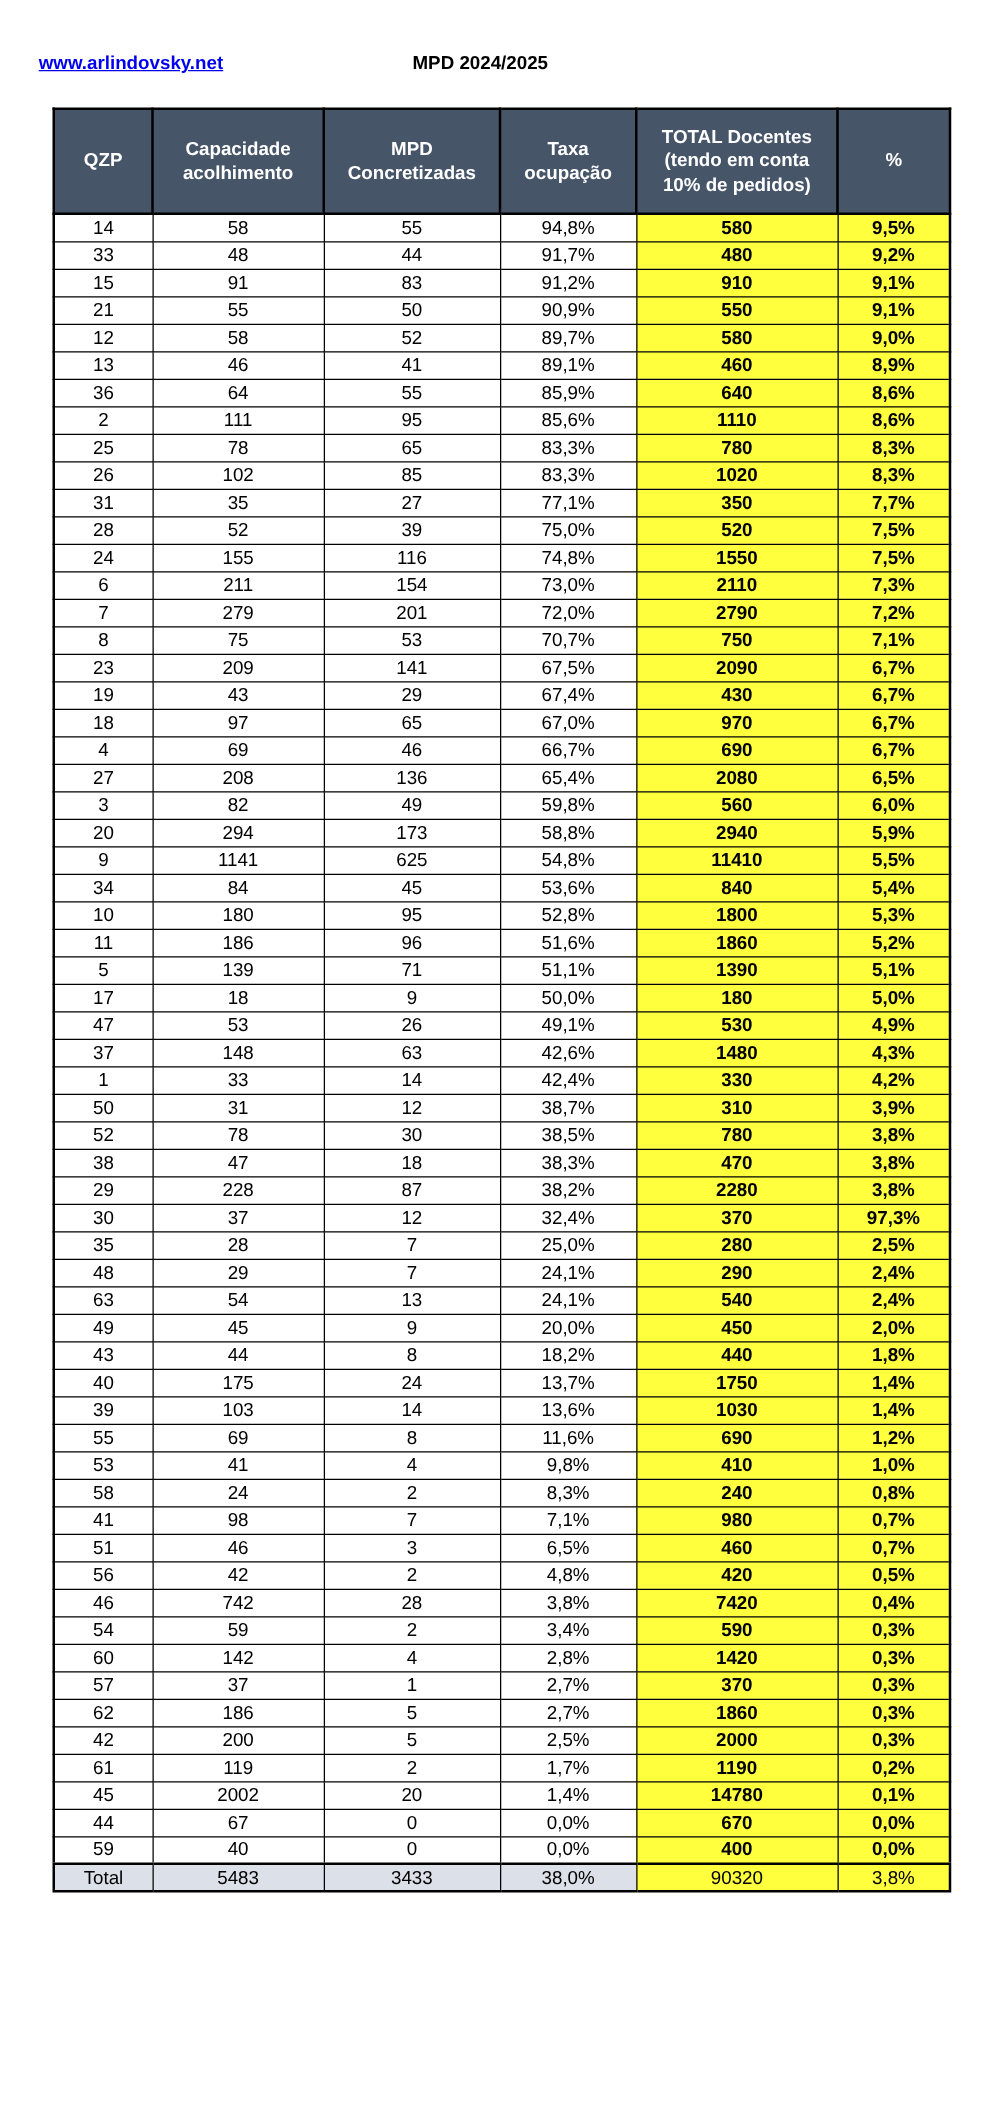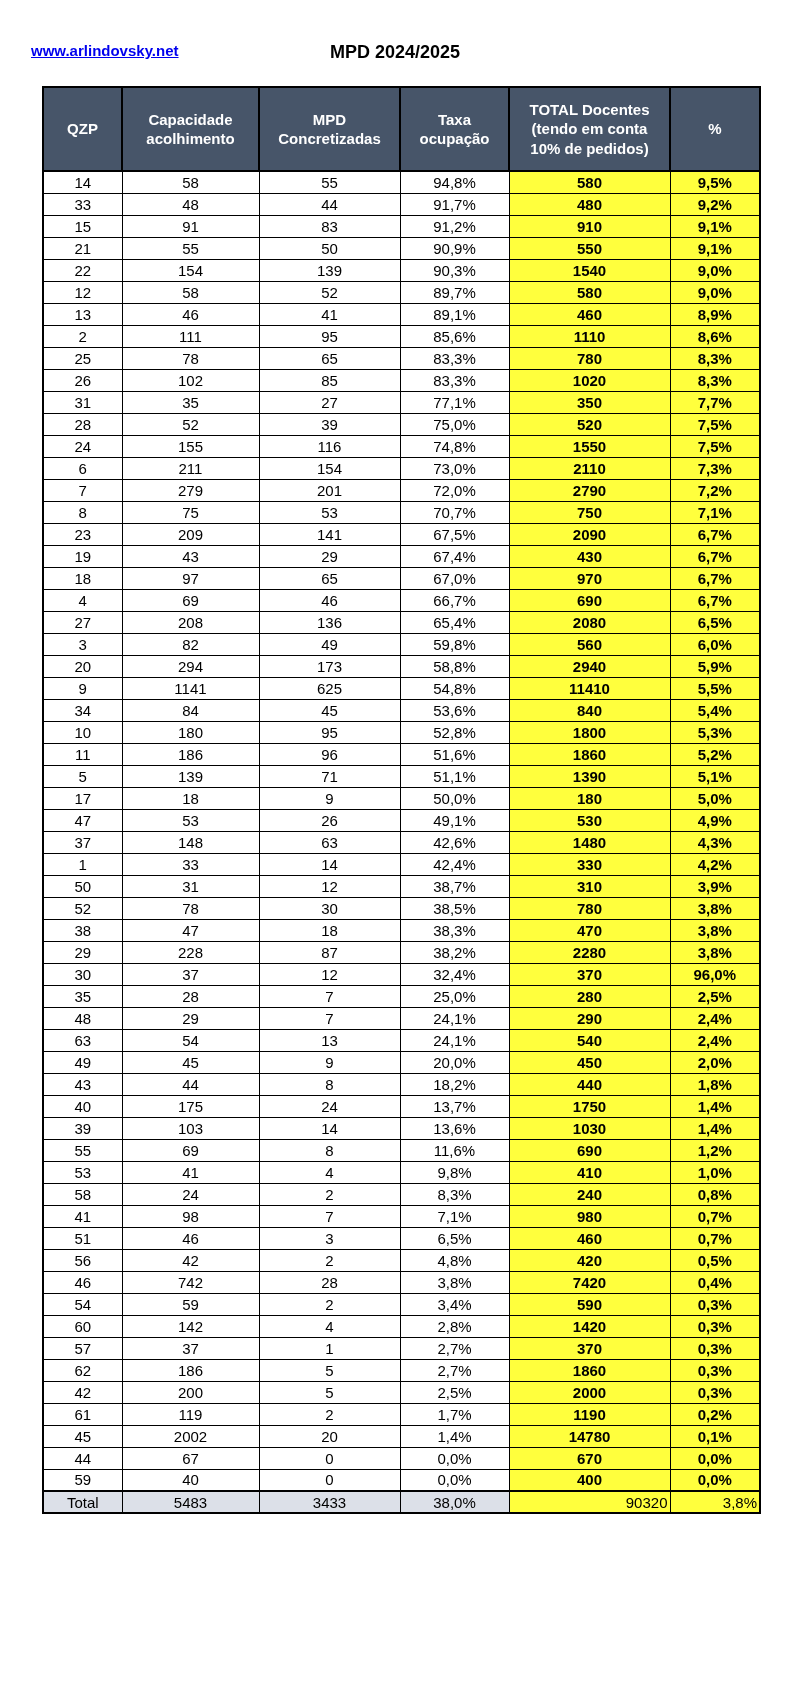--- a/index.html
+++ b/index.html
@@ -26,21 +26,21 @@
     font-size: 15px;
     font-weight: bold;
     color: var(--link-blue, #0000EE);
     text-decoration: underline;
     cursor: pointer;
   }
   .page-title {
     position: absolute;
     left: 330px;
     top: 42px;
-    font-size: 18px;
+    font-size: 15px;
     font-weight: bold;
     color: #000000;
   }
   table.mpd {
     border-collapse: collapse;
     table-layout: fixed;
     width: 717px;
     margin-left: 42px;
     margin-top: 22px;
     border: 2px solid var(--border, #000000);
@@ -74,21 +74,20 @@
     font-weight: bold;
   }
   table.mpd tr.total-row td {
     background: var(--total-row-bg, #DCE0E8);
     font-weight: normal;
     border-top: 2px solid var(--border, #000000);
     border-bottom: 2px solid var(--border, #000000);
   }
   table.mpd tr.total-row td.hl {
     background: var(--highlight-yellow, #FFFF3D);
-    text-align: right;
   }
 </style>
 </head>
 <body>
 
 <div class="page">
 
   <div class="topbar">
     <a class="site-link" href="#">www.arlindovsky.net</a>
     <span class="page-title">MPD 2024/2025</span>
@@ -145,44 +144,44 @@
         </tr>
         <tr>
           <td>21</td>
           <td>55</td>
           <td>50</td>
           <td>90,9%</td>
           <td class="hl">550</td>
           <td class="hl">9,1%</td>
         </tr>
         <tr>
-          <td>22</td>
-          <td>154</td>
-          <td>139</td>
-          <td>90,3%</td>
-          <td class="hl">1540</td>
-          <td class="hl">9,0%</td>
-        </tr>
-        <tr>
           <td>12</td>
           <td>58</td>
           <td>52</td>
           <td>89,7%</td>
           <td class="hl">580</td>
           <td class="hl">9,0%</td>
         </tr>
         <tr>
           <td>13</td>
           <td>46</td>
           <td>41</td>
           <td>89,1%</td>
           <td class="hl">460</td>
           <td class="hl">8,9%</td>
         </tr>
         <tr>
+          <td>36</td>
+          <td>64</td>
+          <td>55</td>
+          <td>85,9%</td>
+          <td class="hl">640</td>
+          <td class="hl">8,6%</td>
+        </tr>
+        <tr>
           <td>2</td>
           <td>111</td>
           <td>95</td>
           <td>85,6%</td>
           <td class="hl">1110</td>
           <td class="hl">8,6%</td>
         </tr>
         <tr>
           <td>25</td>
           <td>78</td>
@@ -406,21 +405,21 @@
           <td>38,2%</td>
           <td class="hl">2280</td>
           <td class="hl">3,8%</td>
         </tr>
         <tr>
           <td>30</td>
           <td>37</td>
           <td>12</td>
           <td>32,4%</td>
           <td class="hl">370</td>
-          <td class="hl">96,0%</td>
+          <td class="hl">97,3%</td>
         </tr>
         <tr>
           <td>35</td>
           <td>28</td>
           <td>7</td>
           <td>25,0%</td>
           <td class="hl">280</td>
           <td class="hl">2,5%</td>
         </tr>
         <tr>

